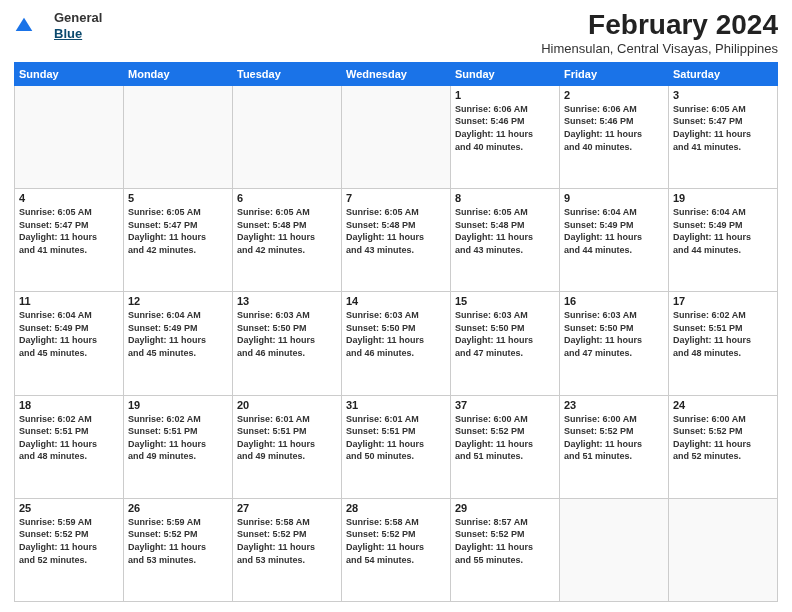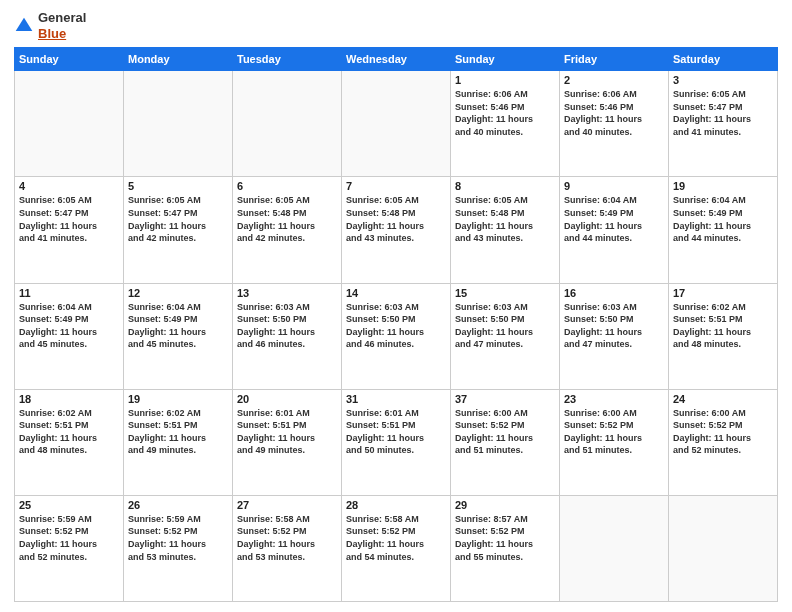--- a/index.html
+++ b/index.html
@@ -19,29 +19,29 @@
     }
     .header {
       display: flex;
       justify-content: space-between;
       align-items: flex-start;
       margin-bottom: 6px;
     }
     .logo {
       display: flex;
       align-items: center;
-      gap: 4px;
+      gap: 20px;
     }
     .logo-text {
       font-size: 13px;
       font-weight: bold;
       line-height: 1.2;
     }
     .logo-text .general { color: #333; }
-    .logo-text .blue { color: #c2410c; text-decoration: underline; }
+    .logo-text .blue { color: #0c4a6e; text-decoration: underline; }
     .logo-icon {
       width: 20px;
       height: 20px;
     }
     .title-block {
       text-align: right;
     }
     .month-title {
       font-size: 28px;
       font-weight: bold;
@@ -100,20 +100,24 @@
   <div class="header">
     <div class="logo">
       <svg class="logo-icon" viewBox="0 0 24 24">
         <polygon points="12,2 22,18 2,18" fill="#1a73e8"></polygon>
       </svg>
       <div class="logo-text">
         <span class="general">General</span><br>
         <span class="blue">Blue</span>
       </div>
     </div>
+    <div class="title-block">
+      <div class="month-title">February 2024</div>
+      <div class="location-title">Himensulan, Central Visayas, Philippines</div>
+    </div>
   </div>
 
   <table class="calendar">
     <thead>
       <tr id="weekday-header">
       <th>Sunday</th>
           <th>Monday</th>
           <th>Tuesday</th>
           <th>Wednesday</th>
           <th>Sunday</th>

